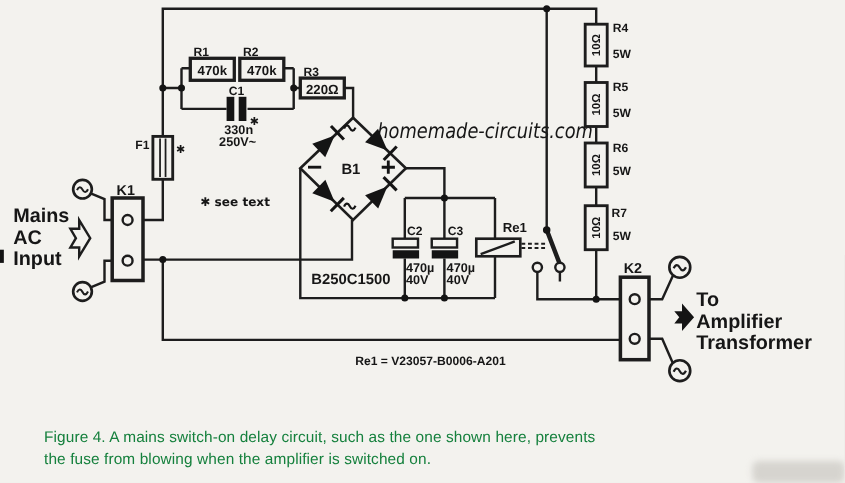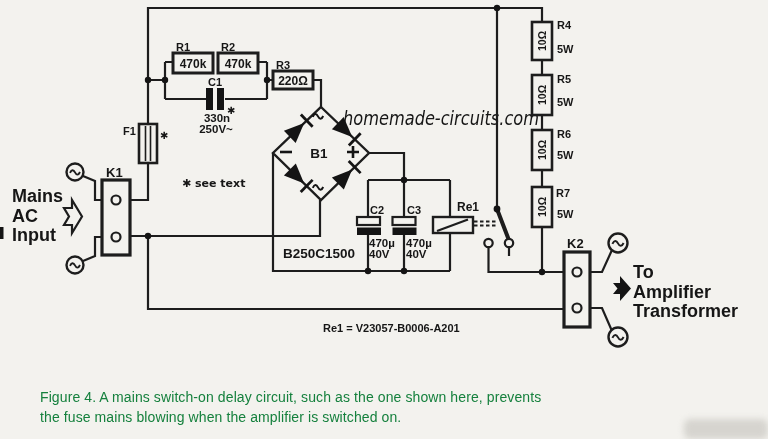--- a/index.html
+++ b/index.html
@@ -206,17 +206,17 @@
     <text x="567" y="248" font-size="13">K2</text>
 
     <text x="633" y="278" font-size="18">To</text>
     <text x="633" y="298" font-size="18">Amplifier</text>
     <text x="633" y="317" font-size="18">Transformer</text>
   </svg>
 
   
   <div class="caption">
     <div>Figure 4. A mains switch-on delay circuit, such as the one shown here, prevents</div>
-    <div>the fuse mains blowing when the amplifier is switched on.</div>
+    <div>the fuse from blowing when the amplifier is switched on.</div>
   </div>
 
   <div class="smudge"></div>
 </div>
 
 </body></html>

